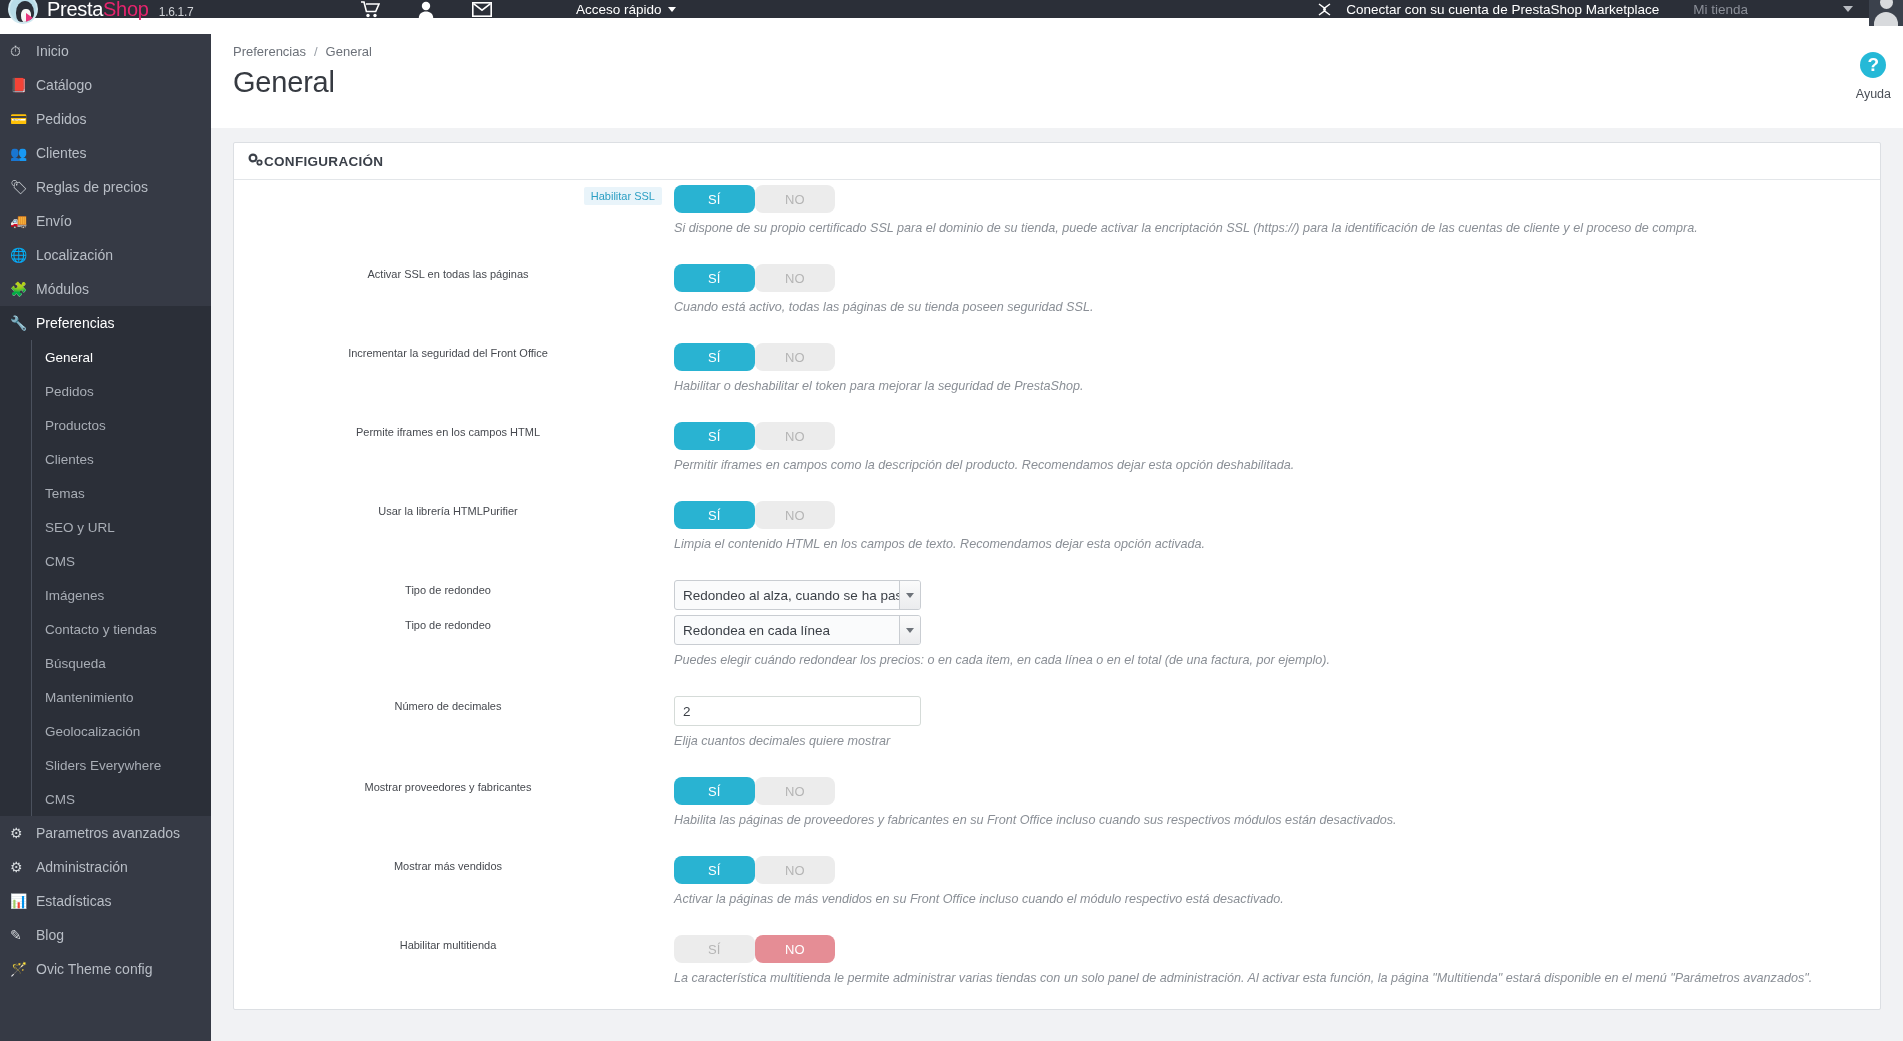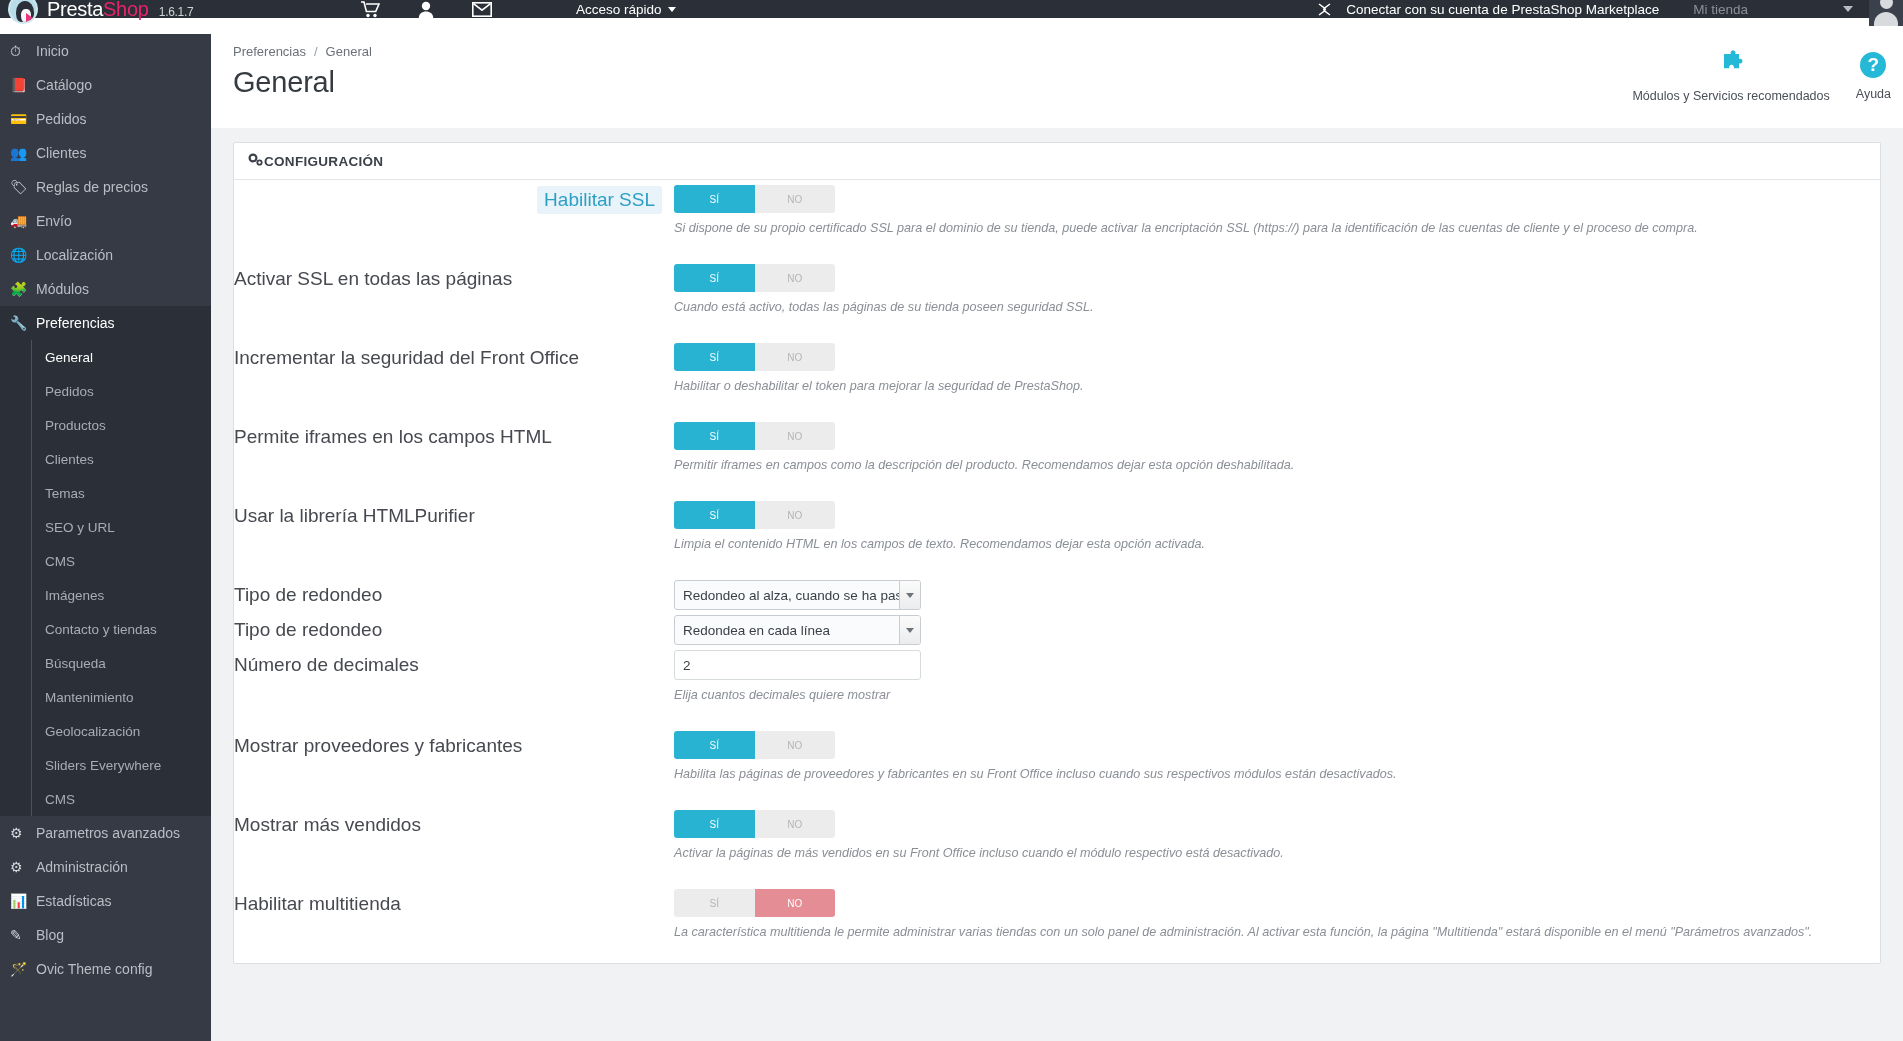--- a/index.html
+++ b/index.html
@@ -118,33 +118,33 @@
   }
   #content-area { background: #f1f2f4; min-height: 913px; padding: 14px 22px 0 22px; }
   #panel { background: #ffffff; border: 1px solid #dcdfe3; border-radius: 2px; }
   #panel-head {
     height: 37px; display: flex; align-items: center; padding-left: 14px;
     border-bottom: 1px solid #e3e6e9; font-size: 13.5px; color: #3b4049;
     letter-spacing: .3px; font-weight: 600; gap: 1px;
   }
   .form-row { display: flex; padding: 0; }
   .fr-label {
-    width: 440px; text-align: left; padding-right: 12px; font-size: 19px;
+    width: 440px; text-align: center; padding-right: 12px; font-size: 11px;
     color: #46494f; padding-top: 9px; white-space: nowrap; flex: 0 0 auto;
   }
   .fr-label.hl {
     color: #2c9fc4; background: #e9f4fa; display: inline-block;
     width: auto; padding: 3px 7px; border-radius: 2px;
   }
   .fr-label-box { width: 440px; text-align: right; padding-right: 12px; padding-top: 6px; flex: 0 0 auto; }
   .fr-field { flex: 1 1 auto; padding-top: 5px; }
   .switch { display: inline-flex; height: 28px; width: 161px; border-radius: 3px; overflow: hidden; }
   .sw-half {
     flex: 1 1 50%; display: flex; align-items: center; justify-content: center;
-    font-size: 10px; cursor: pointer; user-select: none;
+    font-size: 13px; cursor: pointer; user-select: none; border-radius: 8px;
   }
   .sw-yes-on { background: #29b3d2; color: #ffffff; }
   .sw-no-off { background: #ececec; color: #b5b5b5; }
   .sw-yes-off { background: #ececec; color: #b5b5b5; }
   .sw-no-on  { background: #e58d95; color: #ffffff; }
   .hint {
     font-size: 12.6px; color: #8a8f96; font-style: italic; margin-top: 7px;
     line-height: 1.35; padding-bottom: 22px;
   }
   .sel-wrap { display: inline-block; position: relative; }
@@ -304,28 +304,20 @@
 <div id="main">
   <div id="page-head">
     <div id="breadcrumb">
       <span class="bc-link">Preferencias</span>
       <span class="sep">/</span>
       <span>General</span>
     </div>
     <h1 id="page-title">General</h1>
     <div id="head-actions">
       <div class="head-action">
-        <div class="puzzle-ic">
-          <svg width="30" height="30" viewBox="0 0 30 30">
-              <path d="M11 4h4a2.4 2.4 0 1 1 4.1 0h3.9v5a2.4 2.4 0 1 1 0 4.3v5h-5.3a2.4 2.4 0 1 0-4.3 0H8V4z" fill="#25b9d7"></path>
-            </svg>
-        </div>
-        <span class="lbl">Módulos y Servicios recomendados</span>
-      </div>
-      <div class="head-action">
         <div class="help-ic">?</div>
         <span class="lbl">Ayuda</span>
       </div>
     </div>
   </div>
 
   <div id="content-area">
     <div id="panel">
       <div id="panel-head">
         <span>
@@ -375,21 +367,21 @@
           <div class="form-row">
             <div class="fr-label">Tipo de redondeo</div>
             <div class="fr-field"><div class="sel-wrap"><select class="ps-select"><option>Redondeo al alza, cuando se ha pasac</option></select><span class="sel-btn">
                   <i></i>
                 </span></div></div>
           </div>
           <div class="form-row">
             <div class="fr-label">Tipo de redondeo</div>
             <div class="fr-field"><div class="sel-wrap"><select class="ps-select"><option>Redondea en cada línea</option></select><span class="sel-btn">
                   <i></i>
-                </span></div></div>
+                </span></div><div class="hint">Puedes elegir cuándo redondear los precios: o en cada item, en cada línea o en el total (de una factura, por ejemplo).</div></div>
           </div>
           <div class="form-row">
             <div class="fr-label">Número de decimales</div>
             <div class="fr-field"><input type="text" class="ps-text" value="2" style=""><div class="hint">Elija cuantos decimales quiere mostrar</div></div>
           </div>
           <div class="form-row">
             <div class="fr-label">Mostrar proveedores y fabricantes</div>
             <div class="fr-field"><div class="switch">
                 <div class="sw-half sw-yes-on">SÍ</div>
                 <div class="sw-half sw-no-off">NO</div>

